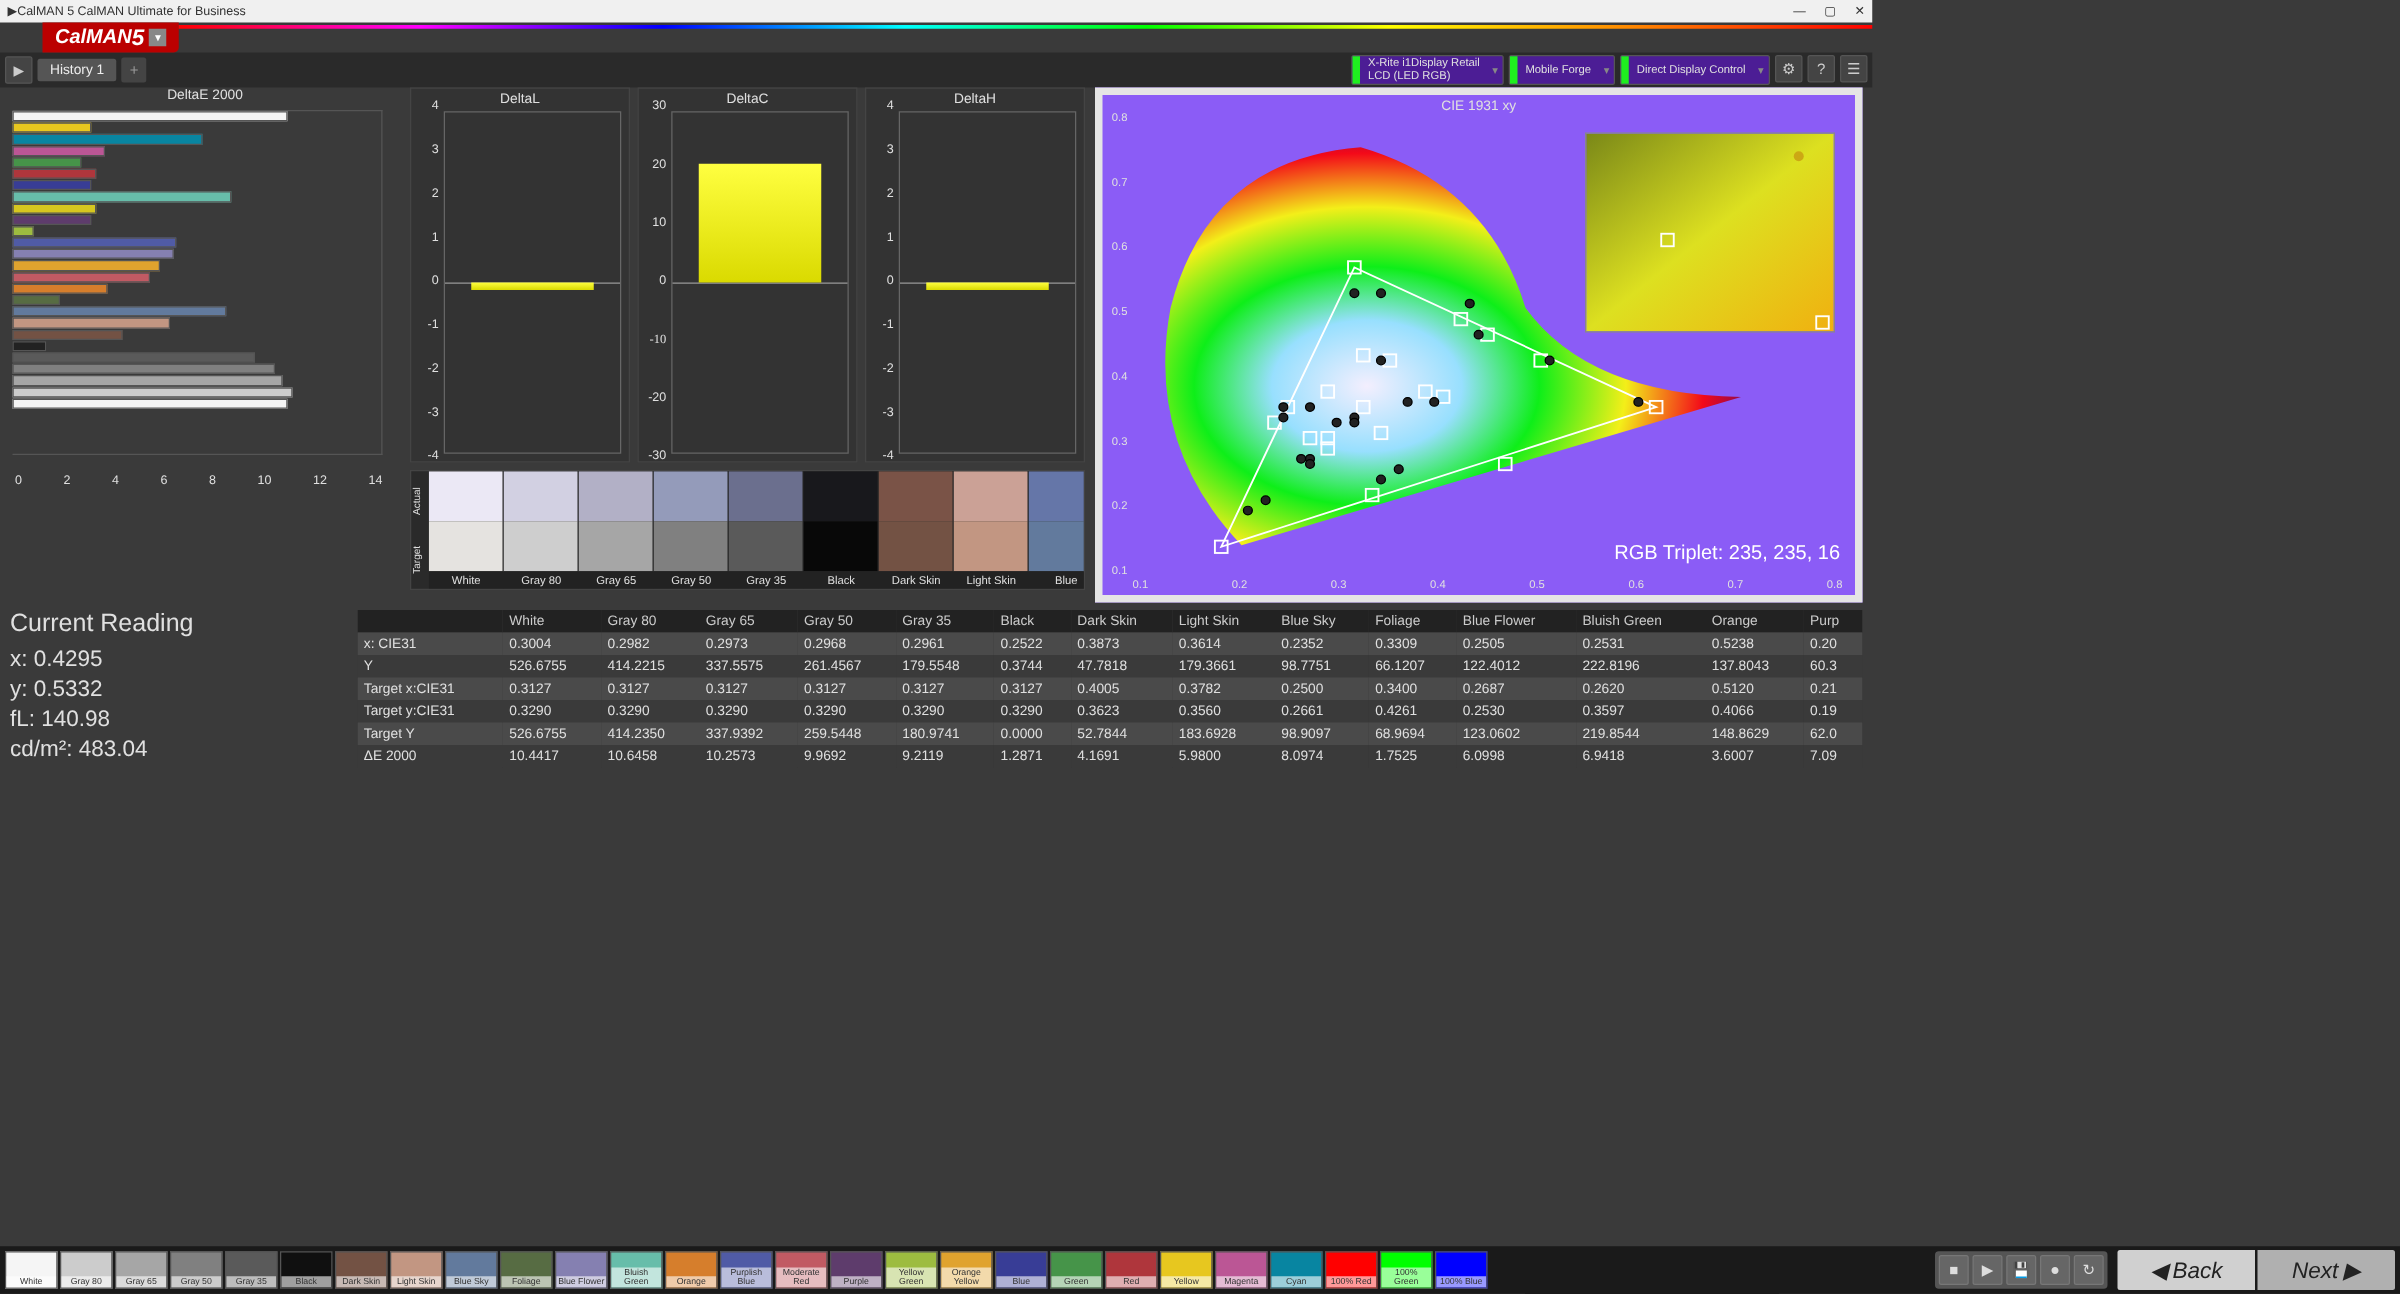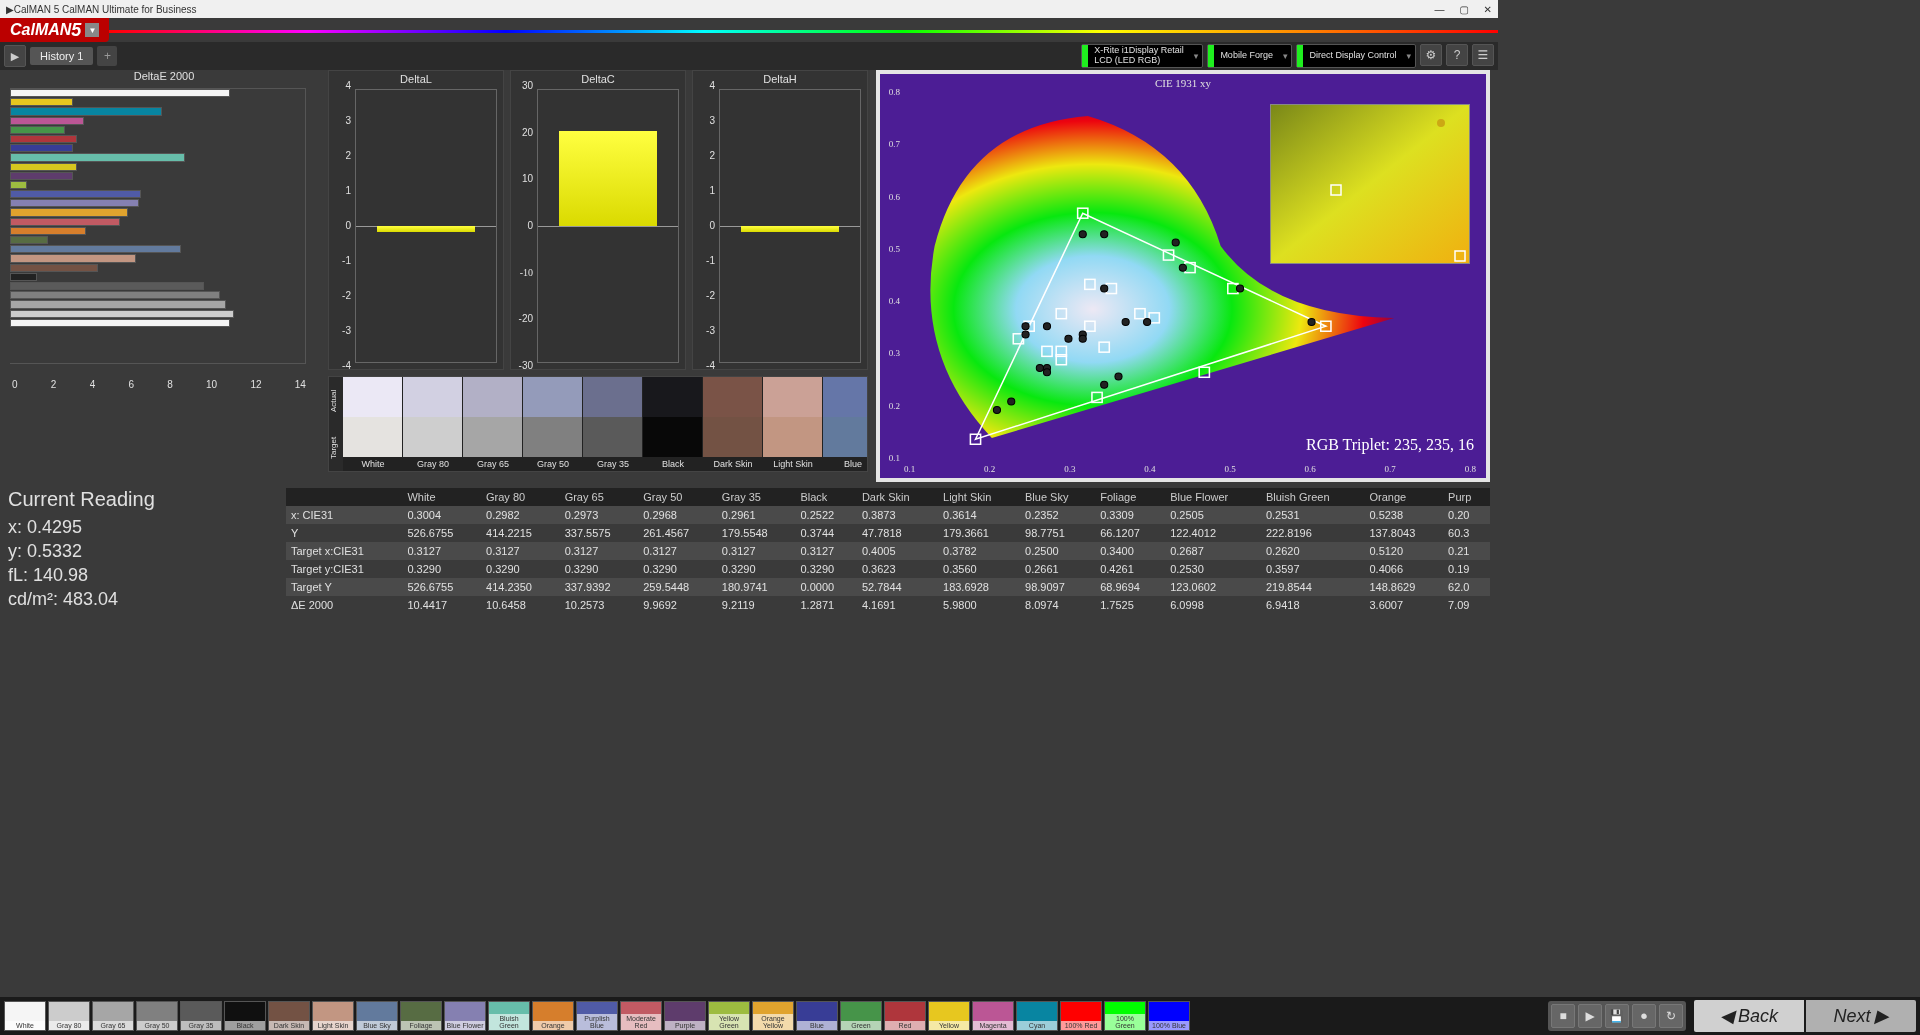--- a/index.html
+++ b/index.html
@@ -19,21 +19,22 @@
   font-size: 10px;
   padding: 2px 6px;
   display: flex;
   justify-content: space-between;
   align-items: center;
 }
 .titlebar-right span { margin-left: 12px; cursor: pointer; }
 .brandbar {
   height: 24px;
   display: flex;
-  align-items: center;
+  align-items: flex-start;
+  padding-left: 34px;
 }
 .brand-logo {
   background: #bb0000;
   color: #fff;
   font-weight: bold;
   font-size: 16px;
   font-style: italic;
   padding: 2px 10px;
   height: 24px;
   display: flex;
@@ -71,21 +72,21 @@
   background: #555; color: #eee; padding: 3px 10px; font-size: 11px;
   border-radius: 2px; cursor: pointer;
 }
 .tab-add {
   background: #444; color: #999; width: 20px; height: 20px;
   display: flex; align-items: center; justify-content: center;
   border-radius: 2px; cursor: pointer;
 }
 .topbar-right { margin-left: auto; display: flex; gap: 4px; }
 .device-box {
-  background: #000000; border: 1px solid #555;
+  background: #4c1d95; border: 1px solid #555;
   display: flex; align-items: center; height: 24px;
   font-size: 9px; cursor: pointer; border-radius: 2px;
 }
 .led { width: 6px; height: 100%; background: #1fef1f; }
 .device-text { padding: 0 6px; line-height: 1.1; }
 .device-dd { padding: 0 4px; color: #888; }
 .icon-btn {
   width: 22px; height: 22px; background: #444; border: 1px solid #555;
   display: flex; align-items: center; justify-content: center;
   color: #ccc; cursor: pointer; border-radius: 2px;
@@ -126,21 +127,21 @@
 .swatch-row { display: flex; align-items: stretch; height: 96px; background: #2a2a2a; border: 1px solid #444; position: relative; overflow: hidden; }
 .swatch-vlabel { width: 14px; font-size: 8px; display: flex; flex-direction: column; }
 .swatch-vlabel span { flex: 1; writing-mode: vertical-rl; text-align: center; transform: rotate(180deg); }
 .swatches { display: flex; flex: 1; overflow: hidden; }
 .swatch { flex: 0 0 60px; display: flex; flex-direction: column; }
 .swatch-color { flex: 1; display: flex; flex-direction: column; border-right: 1px solid #222; }
 .sw-half { flex: 1; }
 .swatch-label { font-size: 9px; text-align: center; padding: 2px; background: #222; }
 
 
-.right-col { flex: 1; background: #4c1d95; border: 4px solid #e5e5e5; position: relative; font-family: Liberation Serif, serif; }
+.right-col { flex: 1; background: #8b5cf6; border: 6px solid #e5e5e5; position: relative; }
 .cie-title { text-align: center; font-size: 11px; padding: 3px; }
 .cie-plot { position: absolute; left: 24px; right: 10px; top: 22px; bottom: 22px; }
 .cie-xaxis { position: absolute; left: 24px; right: 10px; bottom: 4px; display: flex; justify-content: space-between; font-size: 9px; }
 .cie-yaxis { position: absolute; left: 2px; top: 18px; bottom: 20px; width: 20px; font-size: 9px; }
 .cie-ytick { position: absolute; right: 2px; transform: translateY(-50%); }
 .rgb-triplet { position: absolute; right: 12px; bottom: 24px; font-size: 16px; color: #fff; }
 .inset { position: absolute; top: 30px; right: 16px; width: 200px; height: 160px; border: 1px solid #888; }
 
 
 .lower { display: flex; gap: 8px; margin-top: 6px; height: 168px; }

